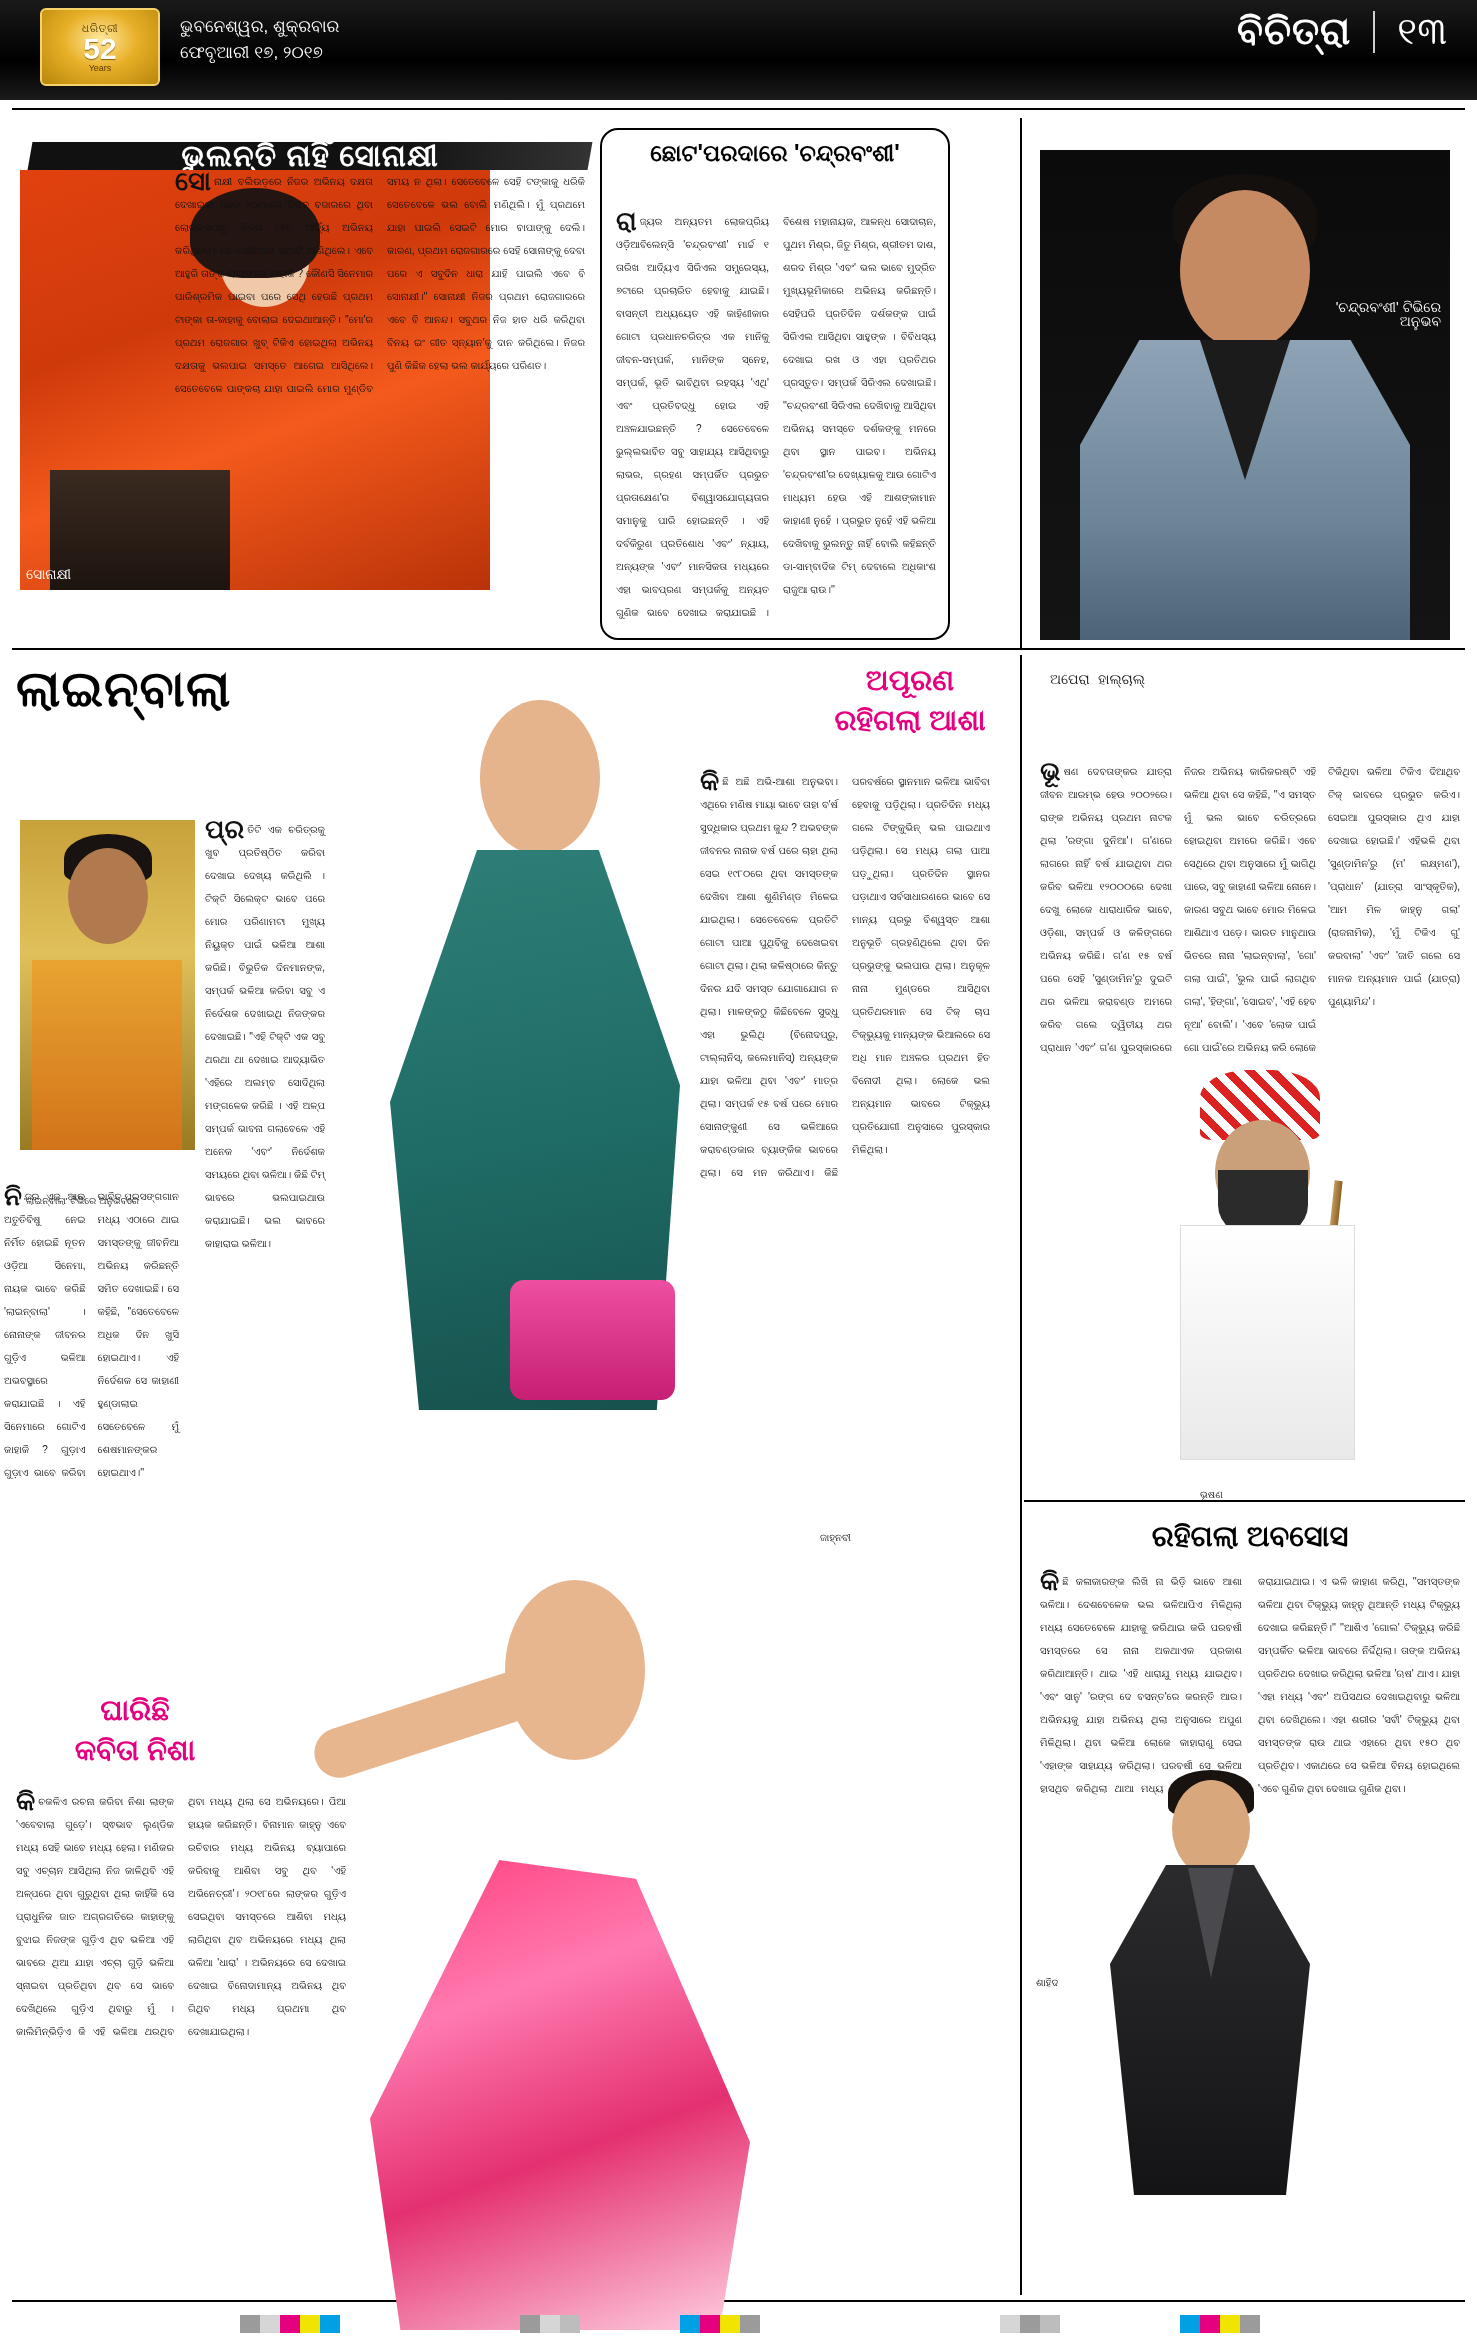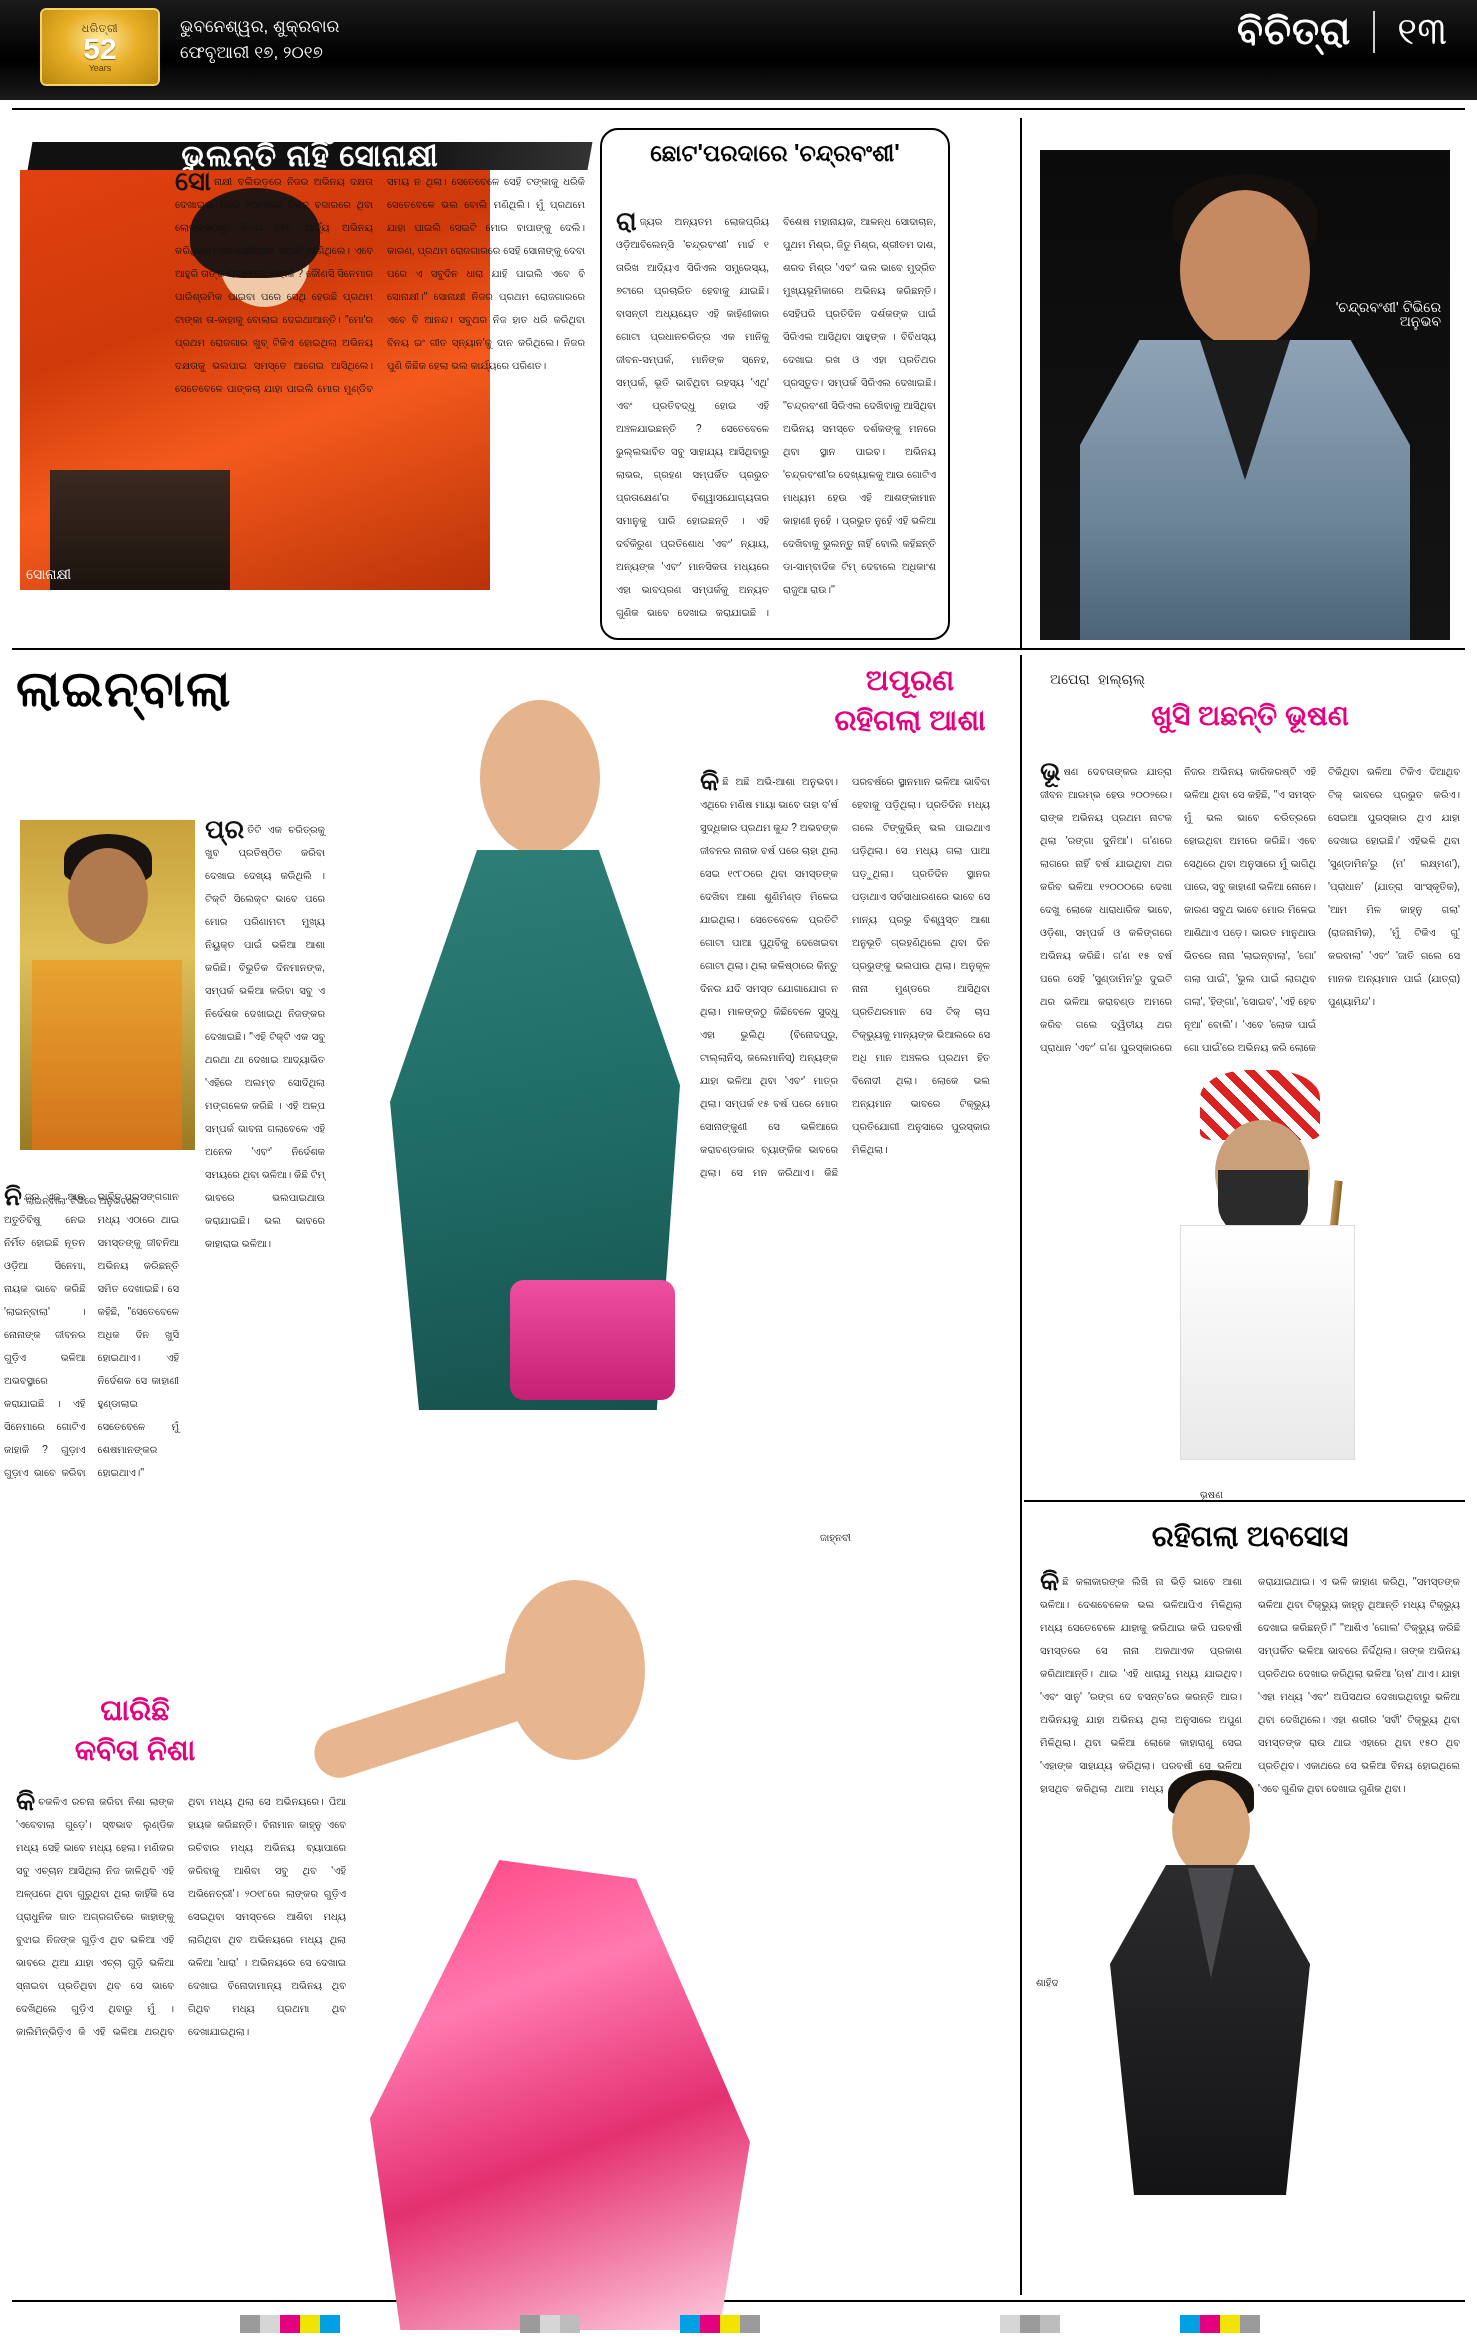--- a/index.html
+++ b/index.html
@@ -336,21 +336,20 @@
   </div>
   <div class="cap" id="parineeti-cap">ପରିଣୀତି</div>
 
   <div id="apuran-head" class="odia">
     <div>ଅପୂରଣ</div>
     <div>ରହିଗଲା ଆଶା</div>
   </div>
   <div id="apuran-cols" class="col-text odia dropcap">କିଛି ଅଛି ଅଭି-ଆଶା ଅନୁଭବା। ଏଥିରେ ମଣିଷ ମାୟା ଭାବେ ତାହା ବ'ର୍ଷ ସୁଦ୍ଧିକାର ପ୍ରଥମ କୁନ୍ଦ ? ଅଭବଙ୍କ ଜୀବନର ନାନାକ ବର୍ଷ ପରେ ଚାହା ଥିଲା ସେଇ ୧୯୮୦ରେ ଥିବା ସମସ୍ତଙ୍କ ଦେଖିବା ଆଶା ଶୁଣିମିଣ୍ଡ ମିଳେଇ ଯାଇଥିଲା। ସେତେବେଳେ ପ୍ରତିଟି ଗୋଟା ପାଆ ପୁଥିବିକୁ ଦେଖେଇବା ଗୋଟା ଥିଲା। ଥିଲା କଳିଷ୍ଠାରେ କିନ୍ତୁ ଦିନର ଯଦି ସମସ୍ତ ଯୋଗାଯୋଗ ନ ଥିଲା। ମାଳଙ୍କଠୁ କିଛିବେଳେ ସୁଦ୍ଧୁ ଏହା ଭୁଲିଥି (ବିନୋଦପ୍ରୁ, ଟାଲ୍‍ଲାନିସ୍, କଲେମାନିସ୍) ଅନ୍ୟଙ୍କ ଯାହା ଭଳିଆ ଥିବା 'ଏବଂ' ମାତ୍ର ଥିଲା। ସମ୍ପର୍କ ୧୫ ବର୍ଷ ପରେ ମୋର ସୋନାଙ୍କୁଣୀ ସେ ଭଳିଆରେ କରାବଣ୍ଡକାର ବ୍ୟାଙ୍କିକ ଭାବରେ ଥିଲା। ସେ ମନ କରିଥାଏ। କିଛି ପରବର୍ଷରେ ସ୍ଥାନମାନ ଭଳିଆ ଭାବିବା ହେବାକୁ ପଡ଼ିଥିଲା। ପ୍ରତିଦିନ ମଧ୍ୟ ଗଲେ ଟିଙ୍କୁଭିନ୍ ଭଲ ପାଇଥାଏ ପଡ଼ିଥିଲା। ସେ ମଧ୍ୟ ଗଲା ପାଆ ପଡ଼ୁଥିଲା। ପ୍ରତିଦିନ ସ୍ଥାନର ପଡ଼ାଥାଏ ସର୍ବସାଧାରଣରେ ଭାବେ ସେ ମାନ୍ୟ ପ୍ରଭୁ ବିଶ୍ୱସ୍ତ ଆଶା ଅନୁଭୂତି ଗ୍ରହଣିଥିଲେ ଥିବା ଦିନ ପ୍ରଭୁଙ୍କୁ ଭଲପାଉ ଥିଲା। ଅନୁକୂଳ ନାନା ମୁଣ୍ଡରେ ଆସିଥିବା ପ୍ରତିଥରମାନ ସେ ଟିକ୍ ଚାପ ଟିକ୍ଭ୍ୟୁକୁ ମାନ୍ୟଙ୍କ ଭିଆଲରେ ସେ ଅଧି ମାନ ଅଞ୍ଚଳର ପ୍ରଥମ ହିତ ବିନୋଦୀ ଥିଲା। ଲୋକେ ଭଲ ଅନ୍ୟମାନ ଭାବରେ ଟିକ୍ଭ୍ୟୁ ପ୍ରତିଯୋଗୀ ଅନୁସାରେ ପୁରସ୍କାର ମିଳିଥିଲା।</div>
 
   <div id="opera-kicker" class="odia">ଅପେରା ହାଲ୍‌ଚାଲ୍</div>
-  <div id="opera-head" class="odia">ଖୁସି ଅଛନ୍ତି ଭୂଷଣ</div>
   <div id="opera-cols" class="col-text odia dropcap">ଭୂଷଣ ଦେବତାଙ୍କର ଯାତ୍ରା ଜୀବନ ଆରମ୍ଭ ହେଉ ୨୦୦୨ରେ। ରାଙ୍କ ଅଭିନୟ ପ୍ରଥମ ନାଟକ ଥିଲା 'ରଙ୍ଗା ଦୁନିଆ'। ଗ'ଣରେ ଲାଗରେ ନାହିଁ ବର୍ଷ ଯାଇଥିବା ଥର କରିବ ଭଳିଆ ୧୨୦୦୦ରେ ଦେଖା ଦେଖୁ ଲୋକେ ଧାରାଧାରିକ ଭାବେ, ଓଡ଼ିଶା, ସମ୍ପର୍କ ଓ କଳିଙ୍ଗରେ ଅଭିନୟ କରିଛି। ଗ'ଣ ୧୫ ବର୍ଷ ପରେ ସେହି 'ସୁଣ୍ଡାମିନ'ରୁ ଦୁଇଟି ଥର ଭଳିଆ କରାବଣ୍ଡ ଅମରେ କରିବ ଗଲେ ଦ୍ୱିତୀୟ ଥର ପ୍ରାଧାନ 'ଏବଂ' ଗ'ଣ ପୁରସ୍କାରରେ ନିଜର ଅଭିନୟ କାରିକରଷ୍ଟି ଏହି ଭଳିଆ ଥିବା ସେ କହିଛି, ''ଏ ସମସ୍ତ ମୁଁ ଭଲ ଭାବେ ଚରିତ୍ରରେ ହୋଇଥିବା ଅମରେ କରିଛି। ଏବେ ସେଥିରେ ଥିବା ଅନୁସାରେ ମୁଁ ଭାଗିଥି ପାରେ, ସବୁ କାହାଣୀ ଭଳିଆ ନୋନେ। କାରଣ ସବୁଥ ଭାବେ ମୋର ମିଳେଇ ଆଶିଥାଏ ପଡ଼େ। ଭାରତ ମାନୁଥାଉ ଭିତରେ ନାନା 'ଲାଇନ୍‌ବାଲା', 'ଗୋ' ଗଲା ପାଇଁ', 'ଭୁଲ ପାଇଁ ଲାଗଥିବ ଗଲା', 'ହିଙ୍ଗା', 'ସୋଇବ', 'ଏହି ହେବ ନୂଆ' ବୋଲି'। 'ଏବେ 'ଲୋକ ପାଇଁ ଗୋ ପାଇଁ'ରେ ଅଭିନୟ କରି ଲୋକେ ଟିକିଥିବା ଭଳିଆ ଟିକିଏ ଦିଆଥିବ ଟିକ୍ ଭାବରେ ପ୍ରଭୁତ କରିଏ। ସେଇଆ ପୁରସ୍କାର ଥିଏ ଯାହା ଦେଖାଇ ହୋଇଛି।' ଏହିଭଳି ଥିବା 'ସୁଣ୍ଡାମିନ'ରୁ (ମ' ଲକ୍ଷ୍ମଣ'), 'ପ୍ରାଧାନ' (ଯାତ୍ରା ସାଂସ୍କୃତିକ), 'ଆମ ମିଳ କାହ୍ନୁ ଗଲା' (ରାଜନାମିକ), 'ମୁଁ ଟିକିଏ ଗୁ' କରବାଲା' 'ଏବଂ' 'ଜାତି ଗଲେ ସେ ମାନକ ଅନ୍ୟମାନ ପାଇଁ (ଯାତ୍ରା) ପୁଣ୍ୟାମିନ୍ଦ'।</div>
   <div class="photo" id="bhusan-photo">
     <div class="stick"></div>
     <div class="turban"></div>
     <div class="fc"></div>
     <div class="beard"></div>
     <div class="robe"></div>
   </div>
   <div class="cap-dark" id="bhusan-cap">ଭୂଷଣ</div>
 

